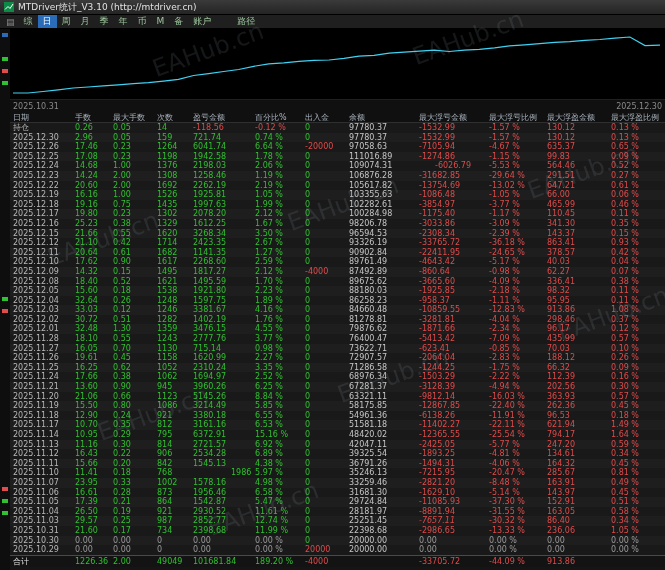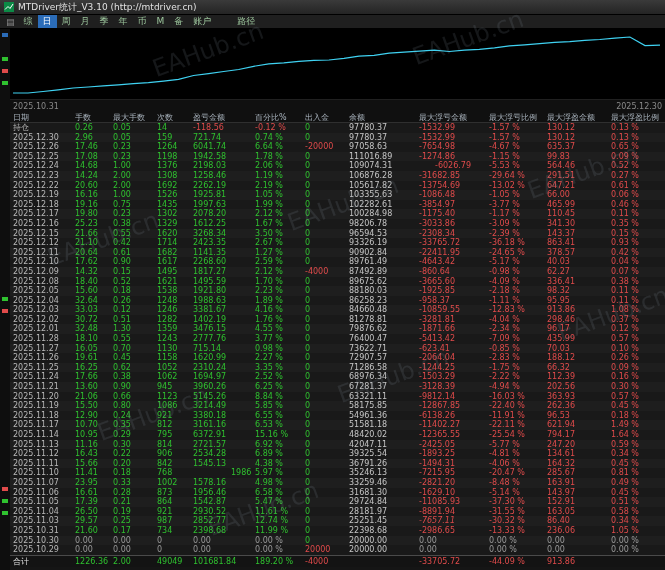--- a/index.html
+++ b/index.html
@@ -161,21 +161,21 @@
         </div>
         <div class="trow">
           <div class="cell" style="color: rgb(184, 184, 184);">2025.12.26</div>
           <div class="cell" style="color: rgb(47, 193, 47);">17.46</div>
           <div class="cell" style="color: rgb(47, 193, 47);">0.23</div>
           <div class="cell" style="color: rgb(47, 193, 47);">1264</div>
           <div class="cell" style="color: rgb(47, 193, 47);">6041.74</div>
           <div class="cell" style="color: rgb(47, 193, 47);">6.64 %</div>
           <div class="cell" style="color: rgb(224, 75, 75);">-20000</div>
           <div class="cell" style="color: rgb(198, 198, 198);">97058.63</div>
-          <div class="cell" style="color: rgb(224, 75, 75);">-7654.98</div>
+          <div class="cell" style="color: rgb(224, 75, 75);">-7105.94</div>
           <div class="cell" style="color: rgb(224, 75, 75);">-4.67 %</div>
           <div class="cell" style="color: rgb(224, 75, 75);">635.37</div>
           <div class="cell" style="color: rgb(224, 75, 75);">0.65 %</div>
         </div>
         <div class="trow">
           <div class="cell" style="color: rgb(184, 184, 184);">2025.12.25</div>
           <div class="cell" style="color: rgb(47, 193, 47);">17.08</div>
           <div class="cell" style="color: rgb(47, 193, 47);">0.23</div>
           <div class="cell" style="color: rgb(47, 193, 47);">1198</div>
           <div class="cell" style="color: rgb(47, 193, 47);">1942.58</div>
@@ -381,21 +381,21 @@
           <div class="cell" style="color: rgb(224, 75, 75);">-1925.85</div>
           <div class="cell" style="color: rgb(224, 75, 75);">-2.18 %</div>
           <div class="cell" style="color: rgb(224, 75, 75);">98.32</div>
           <div class="cell" style="color: rgb(224, 75, 75);">0.11 %</div>
         </div>
         <div class="trow">
           <div class="cell" style="color: rgb(184, 184, 184);">2025.12.04</div>
           <div class="cell" style="color: rgb(47, 193, 47);">32.64</div>
           <div class="cell" style="color: rgb(47, 193, 47);">0.26</div>
           <div class="cell" style="color: rgb(47, 193, 47);">1248</div>
-          <div class="cell" style="color: rgb(47, 193, 47);">1988.63</div>
+          <div class="cell" style="color: rgb(47, 193, 47);">1597.75</div>
           <div class="cell" style="color: rgb(47, 193, 47);">1.89 %</div>
           <div class="cell" style="color: rgb(47, 193, 47);">0</div>
           <div class="cell" style="color: rgb(198, 198, 198);">86258.23</div>
           <div class="cell" style="color: rgb(224, 75, 75);">-958.37</div>
           <div class="cell" style="color: rgb(224, 75, 75);">-1.11 %</div>
           <div class="cell" style="color: rgb(224, 75, 75);">95.95</div>
           <div class="cell" style="color: rgb(224, 75, 75);">0.11 %</div>
         </div>
         <div class="trow">
           <div class="cell" style="color: rgb(184, 184, 184);">2025.12.03</div>

